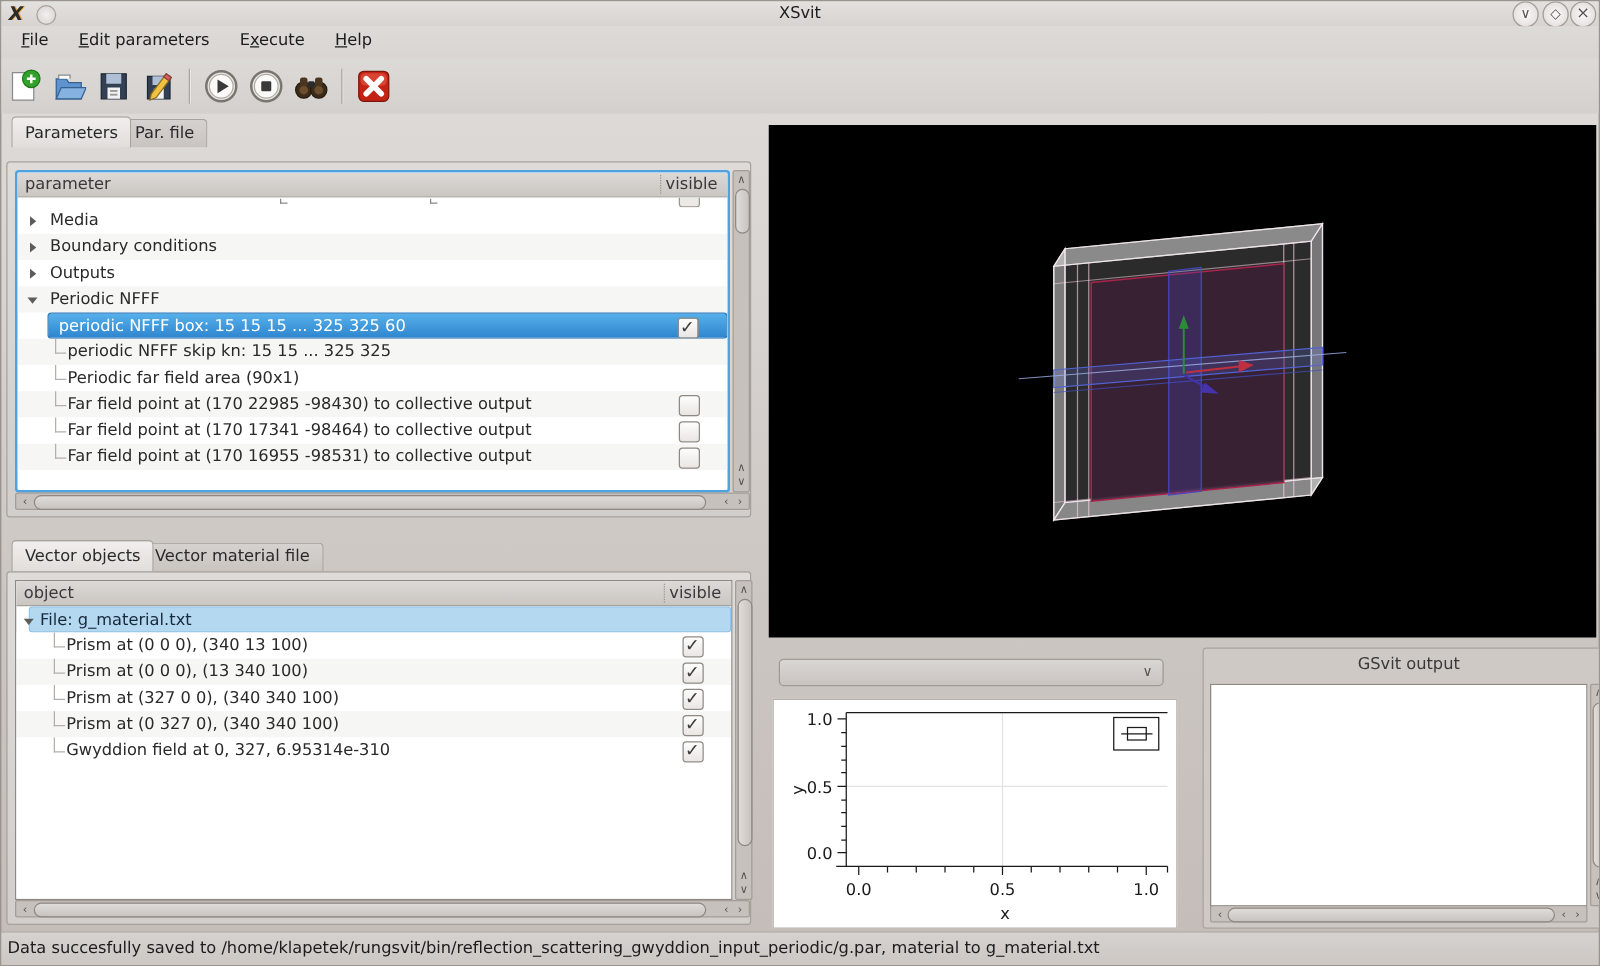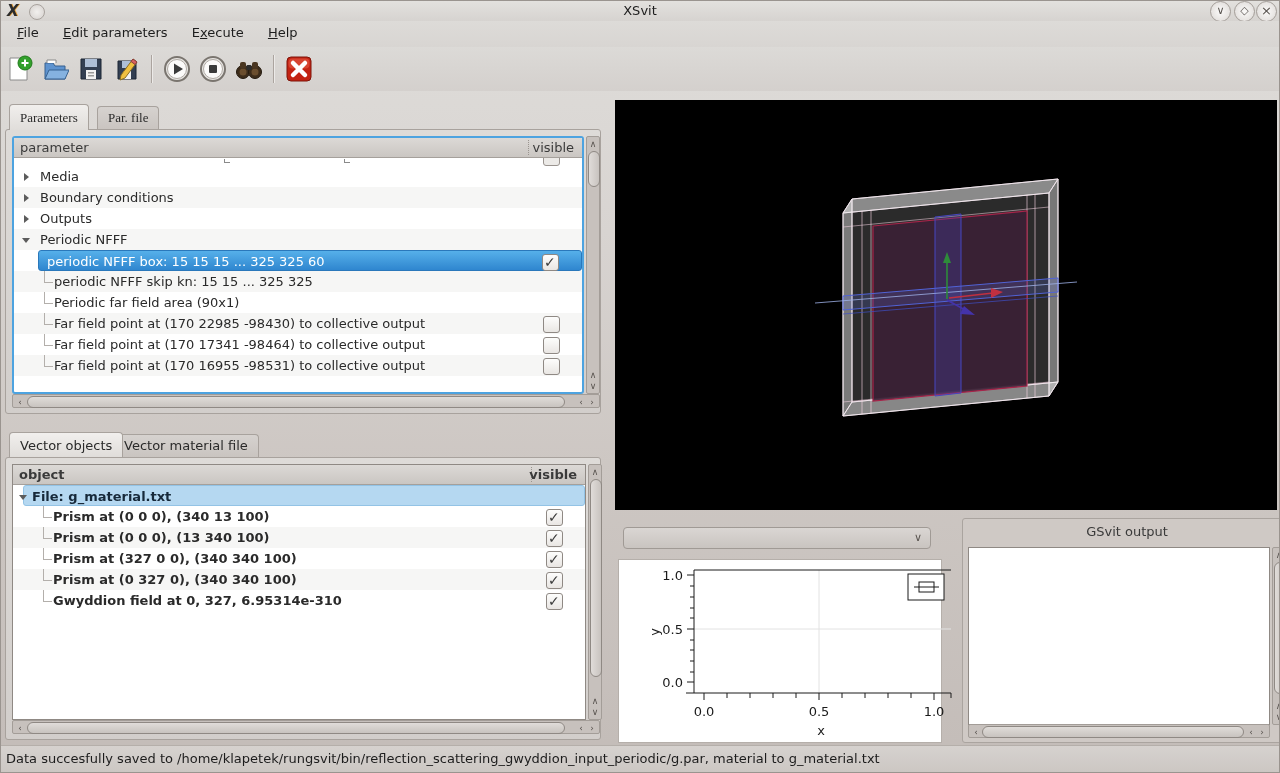--- a/index.html
+++ b/index.html
@@ -90,21 +90,21 @@
   .combobox{position:absolute;left:622px;top:526px;width:308px;height:22px;border:1px solid #a09a95;
             border-radius:4px;background:linear-gradient(#dad6d3,#c9c4c0);box-sizing:border-box;}
   .combobox .chev{position:absolute;right:8px;top:3px;color:#5a5550;font-size:11px;}
   .combobox .cval{position:absolute;left:8px;top:3px;}
   .outpanel{position:absolute;left:946px;top:517px;width:330px;height:225px;border:1px solid #aaa49f;
             border-radius:3px;background:#cfc9c5;box-sizing:border-box;margin-left:15px;}
   .outpanel .ptitle{position:absolute;left:0;right:0;top:5px;text-align:center;color:#3a3a3a;}
   .outtext{position:absolute;left:5px;top:28px;width:302px;height:178px;background:#fff;
            border:1px solid #8f8984;box-sizing:border-box;overflow:hidden;}
   .plotcard{position:absolute;left:617px;top:558px;width:324px;height:184px;background:#ffffff;
-            border:1px solid #b5afaa;box-sizing:border-box;padding-left:17px;}
+            border:1px solid #b5afaa;box-sizing:border-box;}
   .statusbar{position:absolute;left:0;bottom:0;width:100%;height:26px;
              background:linear-gradient(#d6d2cf,#ccc7c3);border-top:1px solid #b5afaa;}
   .statusbar span{position:absolute;left:5px;top:5px;color:#1c1c1c;}
   svg{display:block;}
 </style>
 </head>
 <body>
 
 <div id="app">
 
@@ -187,21 +187,21 @@
     <span class="tsep"></span>
     <span class="tbtn">
       <svg width="26" height="26" viewBox="0 0 26 26">
         <rect x="1" y="1" width="24" height="24" rx="4" fill="#c32313" stroke="#7e150a"></rect>
         <rect x="2.5" y="2.5" width="21" height="10" rx="4" fill="#e0523f" opacity="0.7"></rect>
         <path d="M7 7 L19 19 M19 7 L7 19" stroke="#ffffff" stroke-width="4.5" stroke-linecap="round"></path>
       </svg>
     </span>
   </div>
 
-  <div class="tabrow" style="left:4px;top:104px;width:596px;font-family:Liberation Serif, serif;">
+  <div class="tabrow" style="left:4px;top:92px;width:596px;">
     <span class="tab active" style="left:4px;">Parameters</span>
     <span class="tab" style="left:92px;">Par. file</span>
   </div>
 
   <div class="panel" style="left:4px;top:128px;width:596px;height:285px;">
     <div class="tree focused" style="left:6px;top:6px;width:572px;height:258px;">
       <div class="thead">
         <span class="c1">parameter</span>
         <span class="csep"></span>
         <span class="c2">visible</span>
@@ -276,21 +276,21 @@
       <span class="sarrow" style="right:1px;top:2px;">›</span>
     </div>
   </div>
 
   <div class="tabrow" style="left:4px;top:431px;width:596px;">
     <span class="tab active" style="left:4px;">Vector objects</span>
     <span class="tab" style="left:108px;">Vector material file</span>
   </div>
 
   <div class="panel" style="left:4px;top:456px;width:596px;height:283px;">
-    <div class="tree" style="left:6px;top:6px;width:574px;height:256px;font-weight:bold;">
+    <div class="tree" style="left:6px;top:6px;width:574px;height:256px;">
       <div class="thead">
         <span class="c1">object</span>
         <span class="csep"></span>
         <span class="c2">visible</span>
       </div>
       <div class="rows">
         <div class="trow selected-inactive">
           <span class="tlabel">File: g_material.txt</span>
         </div>
         <div class="trow child">

